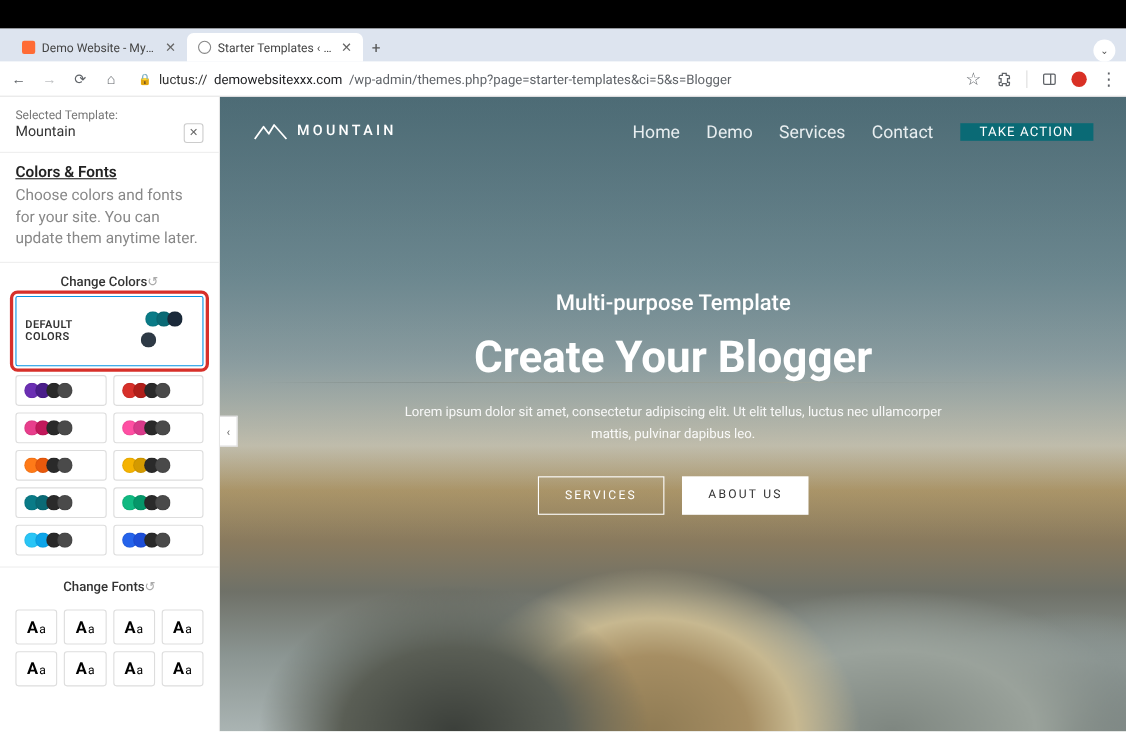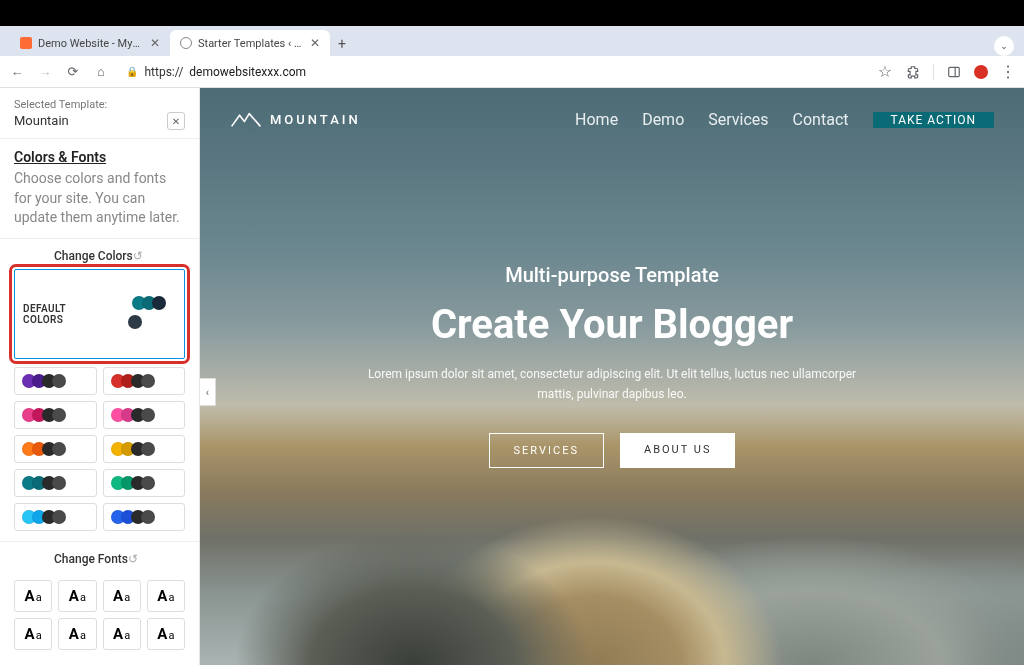--- a/index.html
+++ b/index.html
@@ -33,27 +33,27 @@
 .content { display: flex; height: calc(665px - 26px - 30px - 32px); }
 
 
 .sidebar { width: 200px; background: #fff; border-right: 1px solid #e5e5e5; overflow-y: auto; height: 100%; }
 .sb-section { padding: 10px 14px; border-bottom: 1px solid #eee; }
 .sb-selected-label { font-size: 11px; color: #777; }
 .sb-selected-value { font-size: 13px; color: #333; margin-top: 2px; }
 .sb-close { float: right; width: 18px; height: 18px; border: 1px solid #ccc; border-radius: 3px; display: flex; align-items: center; justify-content: center; font-size: 10px; color: #666; cursor: pointer; margin-top: -16px; }
 .sb-heading { font-size: 14px; font-weight: 600; color: #222; text-decoration: underline; }
 .sb-desc { font-size: 14px; color: #888; margin-top: 4px; line-height: 1.4; }
-.sb-subheading-row { display: flex; align-items: center; justify-content: flex-start; padding: 10px 14px 6px; margin-left: 40px; }
+.sb-subheading-row { display: flex; align-items: center; justify-content: center; padding: 10px 14px 6px; }
 .sb-subheading { font-size: 12px; font-weight: 500; color: #333; }
 .sb-reset { color: #aaa; cursor: pointer; font-size: 12px; }
 
 
 .palette-container { padding: 0 14px 10px; border-bottom: 1px solid #eee; }
-.default-palette { border: 1px solid #0693e3; border-radius: 3px; padding: 25px 8px; display: flex; align-items: center; gap: 20px; cursor: pointer; position: relative; }
+.default-palette { border: 1px solid #0693e3; border-radius: 3px; padding: 12px 8px; display: flex; align-items: center; gap: 20px; cursor: pointer; position: relative; }
 .default-palette-label { font-size: 10px; font-weight: 600; letter-spacing: 0.4px; color: #333; margin-right: 4px; }
 .swatch { width: 14px; height: 14px; border-radius: 50%; display: inline-block; margin-left: -4px; border: 1px solid rgba(0,0,0,0.05); }
 .swatch:first-of-type { margin-left: 0; }
 .red-highlight { outline: 3px solid #d7302a; outline-offset: 2px; border-radius: 2px; }
 .palette-grid { display: grid; grid-template-columns: 1fr 1fr; gap: 6px; margin-top: 8px; }
 .palette-item { border: 1px solid #ddd; border-radius: 3px; padding: 6px 7px; display: flex; align-items: center; cursor: pointer; }
 
 
 .font-container { padding: 0 14px 10px; }
 .font-selected { border: 1px solid #0693e3; border-radius: 3px; padding: 8px 10px; font-size: 13px; color: #555; cursor: pointer; }
@@ -121,22 +121,23 @@
   <div class="chrome-menu-drop">⌄</div>
 </div>
 
 <div class="browser-toolbar">
   <div class="nav-btn">←</div>
   <div class="nav-btn" style="opacity:0.4;">→</div>
   <div class="nav-btn">⟳</div>
   <div class="nav-btn">⌂</div>
   <div class="url-bar">
     <span class="lock">🔒</span>
-    <span>https://</span>
+    <span>luctus://</span>
       <span class="url-domain">demowebsitexxx.com</span>
+      <span class="url-path">/wp-admin/themes.php?page=starter-templates&amp;ci=5&amp;s=Blogger</span>
   </div>
   <div class="toolbar-right">
     <div class="toolbar-icon">☆</div>
     <div class="toolbar-icon">
       <svg width="14" height="14" viewBox="0 0 24 24" fill="none" stroke="#5f6368" stroke-width="2">
           <path d="M9 3h6v3h3a2 2 0 012 2v3h-3v6h3v3a2 2 0 01-2 2h-3v-3H9v3H6a2 2 0 01-2-2v-3h3v-6H4V8a2 2 0 012-2h3V3z"></path>
         </svg>
     </div>
     <div class="toolbar-sep"></div>
     <div class="toolbar-icon">

